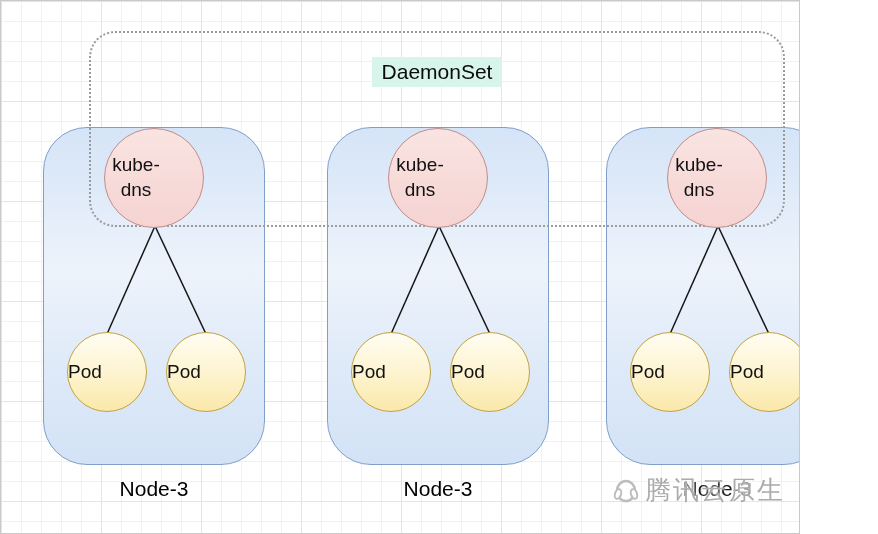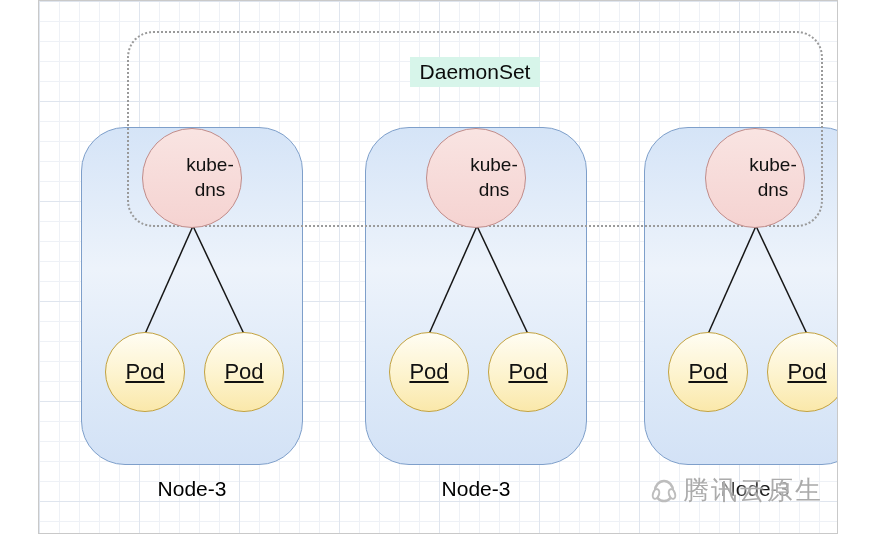--- a/index.html
+++ b/index.html
@@ -6,21 +6,20 @@
   .canvas{
     position:relative;width:800px;height:534px;overflow:hidden;box-sizing:border-box;
     border:1px solid #c9c9c9;
     background-color:#ffffff;
     background-image:
       linear-gradient(#dfe5ee 1px, transparent 1px),
       linear-gradient(90deg, #dfe5ee 1px, transparent 1px),
       linear-gradient(#eef1f6 1px, transparent 1px),
       linear-gradient(90deg, #eef1f6 1px, transparent 1px);
     background-size:100px 100px,100px 100px,20px 20px,20px 20px;
-    margin-left:38px;
   }
   .daemonset-boundary{
     position:absolute;left:88px;top:30px;width:696px;height:196px;
     border:2px dotted #9a9a9a;border-radius:26px;z-index:2;
     box-sizing:border-box;text-align:center;
   }
   .daemonset-label{
     display:inline-block;margin-top:24px;padding:3px 10px;
     font-size:21px;color:#0b0b0b;background:#d7f5ea;
   }
@@ -28,29 +27,29 @@
     position:absolute;top:126px;width:222px;height:338px;
     border:1.5px solid #7e9fca;border-radius:44px;box-sizing:border-box;
     background:linear-gradient(180deg,#d5e4f7 0%,#edf3fb 42%,#dde9f8 75%,#d3e2f6 100%);
   }
   .links{position:absolute;left:0;top:0;z-index:2;}
   .links line{stroke:#161616;stroke-width:1.5;}
   .daemon{
     position:absolute;left:calc(50% - 50px);top:0;width:100px;height:100px;
     border-radius:50%;border:1.5px solid #c08c8a;box-sizing:border-box;
     background:linear-gradient(180deg,#f9e4e2 0%,#f5d3d1 100%);
-    display:flex;align-items:center;justify-content:flex-end;z-index:3;
+    display:flex;align-items:center;justify-content:flex-start;z-index:3;
   }
   .daemon-text{width:62px;text-align:center;font-size:19px;line-height:1.3;color:#111;}
   .pod{
     position:absolute;top:204px;width:80px;height:80px;border-radius:50%;
     border:1.5px solid #c3a23f;box-sizing:border-box;
     background:linear-gradient(180deg,#fffdf3 0%,#fdf3cd 55%,#fae8aa 100%);
-    display:flex;align-items:center;justify-content:center;z-index:3;
-    font-size:22px;color:#111;text-decoration:underline;
+    display:flex;align-items:center;justify-content:flex-start;z-index:3;
+    font-size:19px;color:#111;
   }
   .pod-left{left:23px;}
   .pod-right{left:122px;}
   .node-label{
     position:absolute;top:476px;width:222px;text-align:center;
     font-size:21px;color:#000;z-index:1;
   }
   .watermark{
     position:absolute;right:14px;top:472px;z-index:5;
     display:flex;align-items:center;gap:5px;

